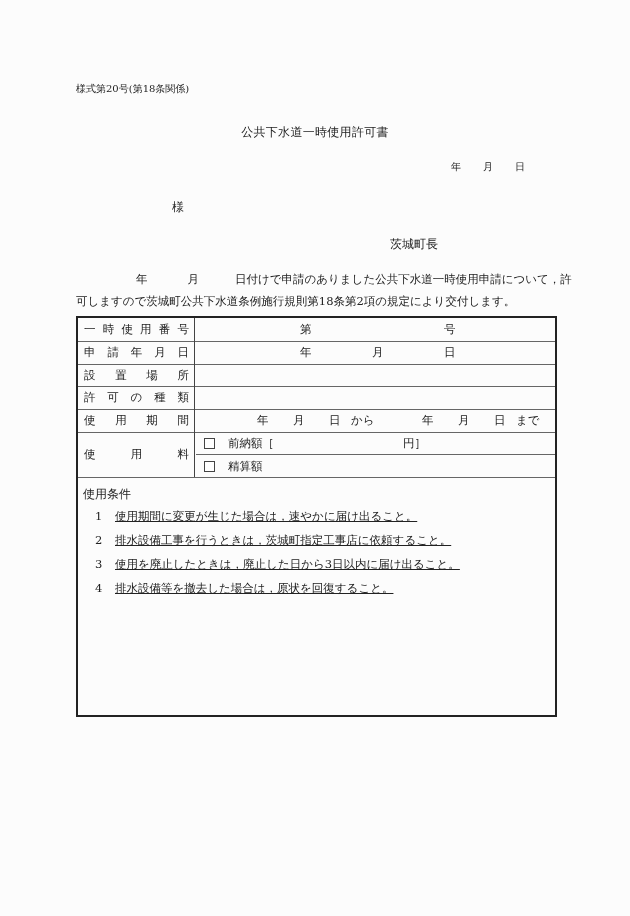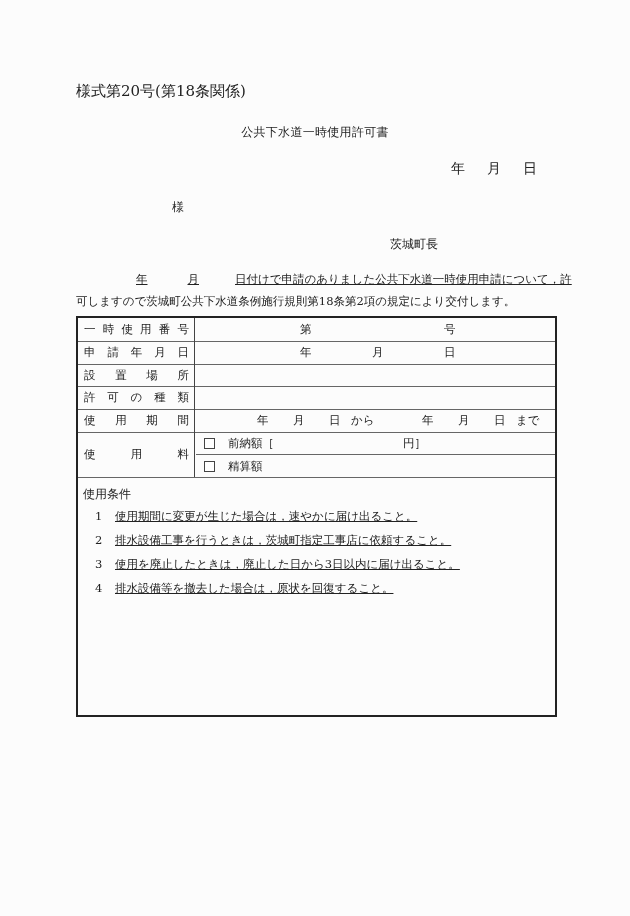--- a/index.html
+++ b/index.html
@@ -10,29 +10,29 @@
     body {
       width: 630px;
       height: 916px;
       position: relative;
       font-family: "DejaVu Serif", "Liberation Serif", serif;
       color: #222;
       font-size: 11.5px;
       overflow: hidden;
     }
     .abs { position: absolute; white-space: nowrap; }
-    .form-number { left: 76px; top: 82px; font-size: 15px; }
+    .form-number { left: 76px; top: 82px; font-size: 10px; }
     .doc-title { left: 0; width: 630px; top: 124px; text-align: center; font-size: 12px; letter-spacing: 0.3px; }
-    .date-line { left: 451px; top: 160px; font-size: 14px; }
+    .date-line { left: 451px; top: 160px; font-size: 10px; }
     .date-line span { display: inline-block; }
     .date-line .gap { width: 22px; }
     .recipient { left: 172px; top: 199px; font-size: 12px; }
     .issuer { left: 390px; top: 236px; font-size: 12px; text-align: center; }
     .body-text { left: 76px; top: 268px; width: 484px; font-size: 11.5px; line-height: 22px; white-space: normal; }
-    .body-text .l1 { display: block; padding-left: 60px; white-space: nowrap; text-decoration: underline; }
+    .body-text .l1 { display: block; padding-left: 60px; white-space: nowrap; }
     .body-text .l1 .g1 { display: inline-block; width: 40px; }
     .body-text .l1 .g2 { display: inline-block; width: 36px; }
     .body-text .l2 { display: block; white-space: nowrap; }
 
     .permit-table {
       position: absolute;
       left: 76px;
       top: 316px;
       width: 481px;
       height: 401px;

